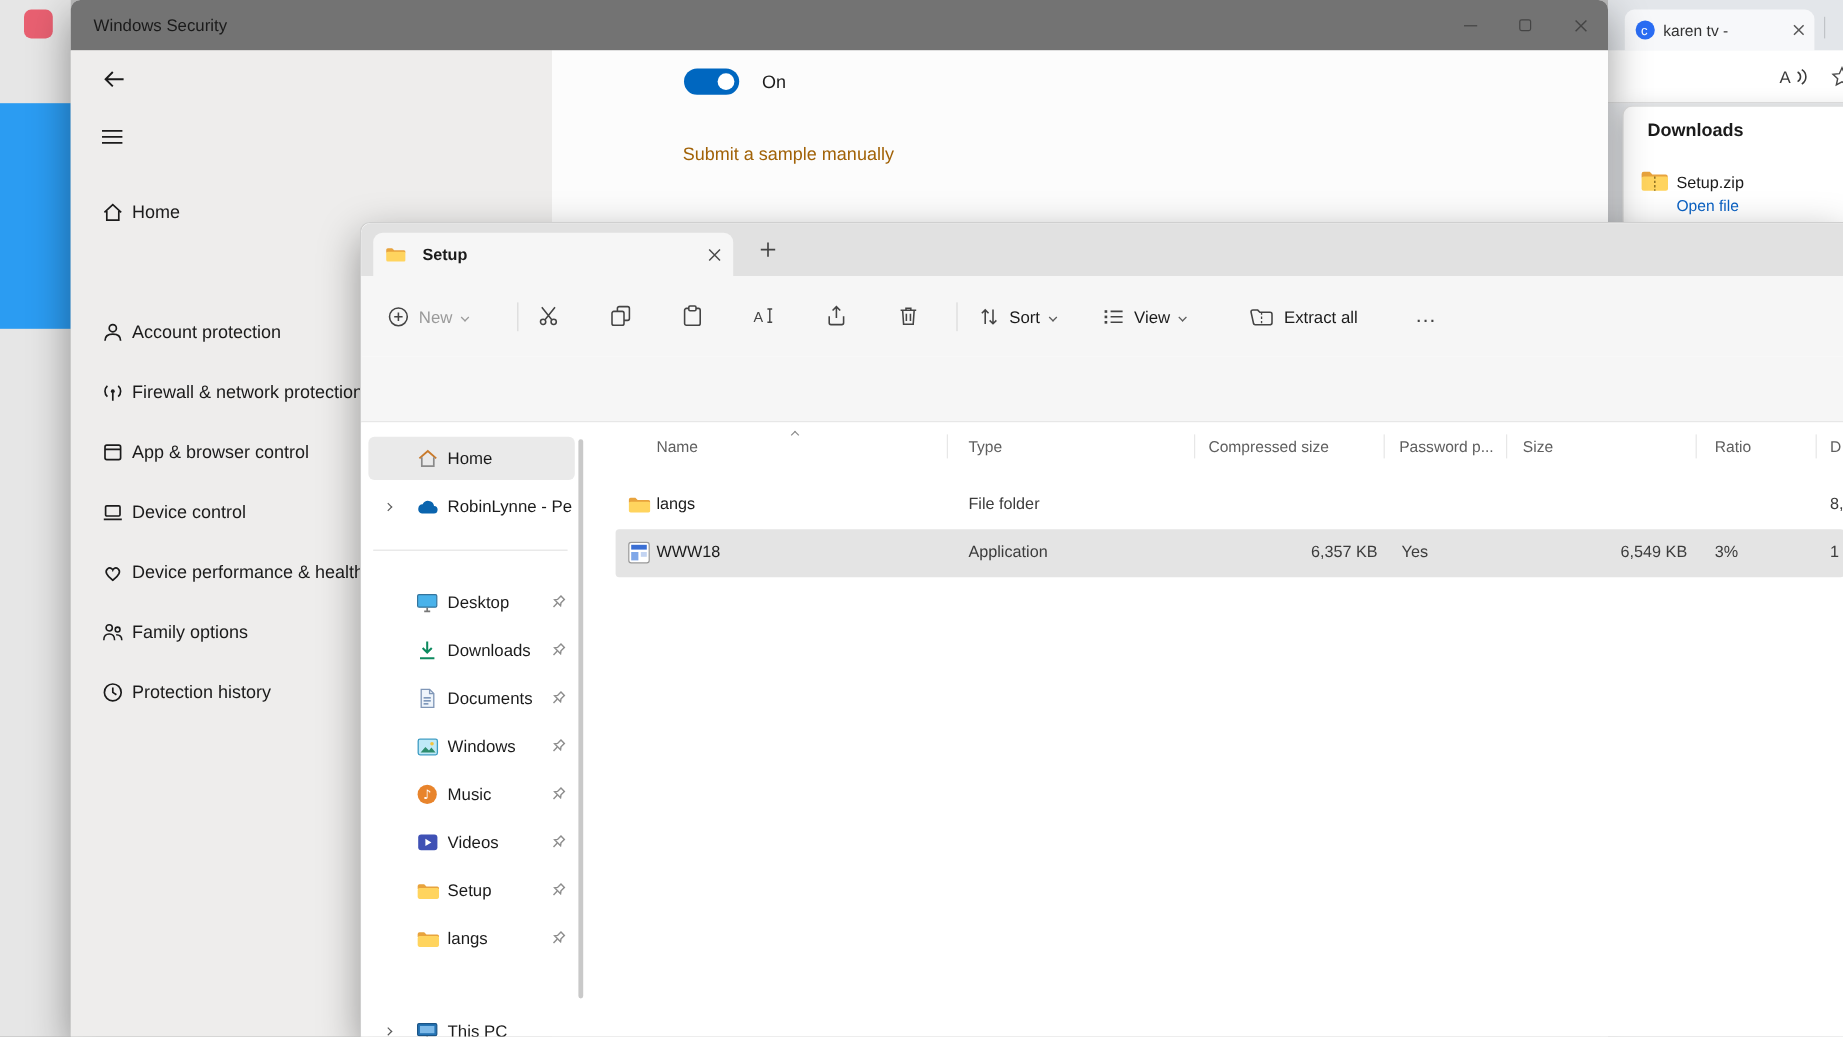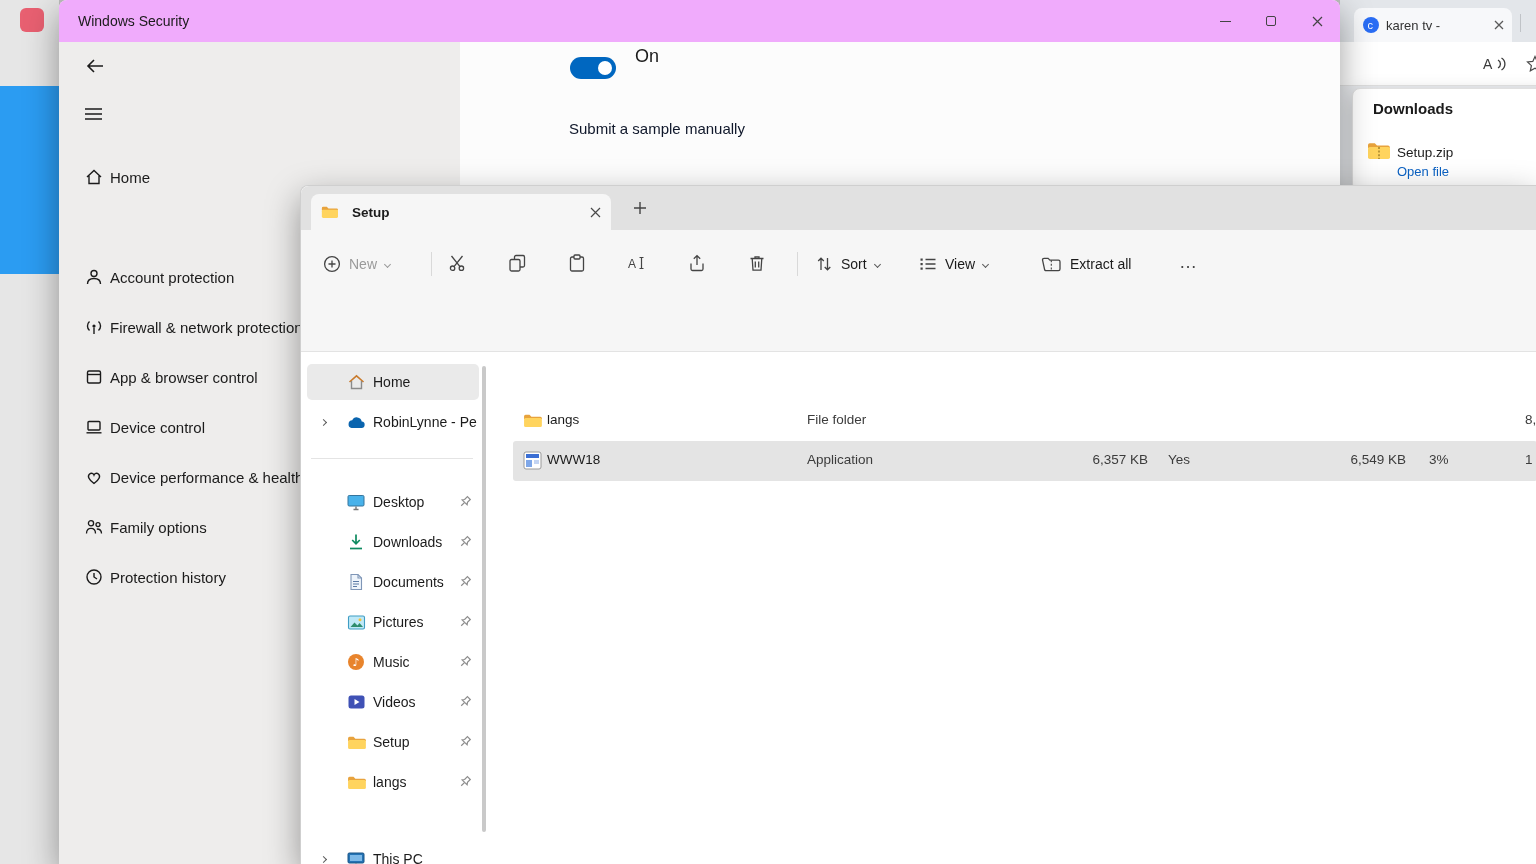--- a/index.html
+++ b/index.html
@@ -25,30 +25,30 @@
   #edge .tabstrip{position:absolute;left:0;top:0;width:196px;height:42px;background:#e3e6ea}
   #edge .tab{position:absolute;left:14px;top:8px;width:158px;height:34px;background:#f7f8fa;border-radius:8px 8px 0 0;display:flex;align-items:center;padding:0 8px;font-size:13px;color:#333}
   #edge .toolbar{position:absolute;left:0;top:42px;width:196px;height:44px;background:#fff;border-bottom:1px solid #e4e4e4}
   #dl-panel{position:absolute;left:12px;top:88px;width:210px;height:104px;background:#fff;border:1px solid #e0e0e0;border-radius:8px;box-shadow:0 6px 20px rgba(0,0,0,.22)}
   #dl-panel .title{position:absolute;left:20px;top:11px;font-size:15px;font-weight:bold;color:#1b1b1b}
   #dl-panel .fname{position:absolute;left:44px;top:56px;font-size:13.5px;color:#1b1b1b}
   #dl-panel .faction{position:absolute;left:44px;top:75px;font-size:13px;color:#0b62c4}
 
   
   #security{left:59px;top:0;width:1281px;height:864px;background:#fbfbfa;border-radius:8px 8px 0 0}
-  #security .titlebar{position:absolute;left:0;top:0;width:100%;height:42px;background:#f0abfc;border-radius:8px 8px 0 0}
+  #security .titlebar{position:absolute;left:0;top:0;width:100%;height:42px;background:#737373;border-radius:8px 8px 0 0}
   #security .title{position:absolute;left:19px;top:13px;font-size:14px;color:#1a1a1a}
   .wbtn{position:absolute;top:0;width:46px;height:42px;display:flex;align-items:center;justify-content:center}
   #security .sidebar{position:absolute;left:0;top:42px;width:401px;height:822px;background:#eeedec}
   .sec-item{position:absolute;left:25px;width:370px;height:50px;display:flex;align-items:center;gap:6px;font-size:15px;white-space:nowrap}
   .sec-ic{width:20px;height:20px}
   #security .content{position:absolute;left:401px;top:42px;width:880px;height:822px;background:#fcfcfc}
   .toggle{position:absolute;width:46px;height:22px;border-radius:11px;background:#0067c0}
   .toggle .knob{position:absolute;right:4px;top:4px;width:14px;height:14px;border-radius:50%;background:#fff}
-  .link{color:#0f172a;font-size:15px}
+  .link{color:#a16207;font-size:15px}
 
   
   #explorer{left:300px;top:185px;width:1236px;height:679px;background:#fff;border-radius:8px 0 0 0;border:1px solid #cfcfcf;border-right:none;border-bottom:none}
   #explorer .tabstrip{position:absolute;left:0;top:0;width:100%;height:44px;background:#e1e1e1;border-radius:8px 0 0 0}
   #explorer .tab{position:absolute;left:10px;top:8px;width:300px;height:36px;background:#f6f6f6;border-radius:8px 8px 0 0;display:flex;align-items:center;padding:0 10px;gap:10px}
   #explorer .tab .t-title{font-size:13.5px;font-weight:bold;color:#1b1b1b;flex:1;text-align:left;margin-left:4px}
   #explorer .toolbar{position:absolute;left:0;top:44px;width:100%;height:67px;background:#f6f6f6}
   .tb-btn{position:absolute;display:flex;align-items:center;gap:8px;height:38px;top:15px;font-size:14px;color:#1b1b1b}
   .tb-sep{position:absolute;top:22px;width:1px;height:24px;background:#d9d9d9}
   #explorer .addr{position:absolute;left:0;top:111px;width:100%;height:55px;background:#f6f6f6;border-bottom:1px solid #e3e3e3}
@@ -226,21 +226,21 @@
             </svg>
           </span>
         <span>Protection history</span>
       </div>
     </div>
 
     <div class="content">
       <div class="toggle" style="left:110px;top:15px">
           <div class="knob"></div>
         </div>
-      <div class="abs" style="left:175px;top:4px;font-size:18px">On</div>
+      <div class="abs" style="left:175px;top:18px;font-size:15px">On</div>
       <div class="abs link" style="left:109px;top:78px">Submit a sample manually</div>
     </div>
   </div>
 
   <div class="abs shadow" id="explorer">
 
     <div class="tabstrip">
       <div class="tab">
         <span class="icn">
           <svg width="17" height="14" viewBox="0 0 20 16">
@@ -470,21 +470,21 @@
           </span>
       </div>
       <div class="nav-item" style="top:252px">
         <span class="icn nav-ic">
           <svg width="19" height="17">
               <rect x="1.5" y="2" width="16" height="13" rx="1.5" fill="#bfe9f7" stroke="#3f9dc4" stroke-width="1.1"></rect>
               <path d="M3.5 13 l4-4.5 3 3 2-2.5 3.5 4 z" fill="#2e8d6e"></path>
               <circle cx="13" cy="5.8" r="1.5" fill="#f3c33c"></circle>
             </svg>
         </span>
-        <span class="lbl">Pictures</span>
+        <span class="lbl">Windows</span>
         <span class="icn pin">
             <svg width="14" height="14">
               <g transform="rotate(45 7 7)" stroke="#8d8d8d" fill="none" stroke-width="1.2">
                 <path d="M5 1.5 h4 v4 l1.5 2 h-7 l1.5-2 z"></path>
                 <path d="M7 7.8 v4.5"></path>
               </g>
             </svg>
           </span>
       </div>
       <div class="nav-item" style="top:292px">
@@ -562,20 +562,36 @@
               <rect x="2" y="2" width="16" height="10" rx="1.2" fill="#2574b5" stroke="#1b5486" stroke-width="1"></rect>
               <rect x="4" y="4" width="12" height="6" fill="#7db9e8"></rect>
               <path d="M7.5 15.5 h5 M10 12.5 v3" stroke="#777" stroke-width="1.4"></path>
             </svg>
         </span>
         <span class="lbl">This PC</span>
       </div>
 
       <div class="abs" style="left:181px;top:14px;width:4px;height:466px;border-radius:2px;background:#c9c9c9"></div>
 
+      <div class="abs" style="left:0;top:0;width:1236px;height:40px">
+        <span class="chev sm u abs" style="left:359px;top:8px;border-color:#8a8a8a"></span>
+        <span class="col-h" style="left:246px">Name</span>
+        <span class="col-h" style="left:506px">Type</span>
+        <span class="col-h" style="left:706px">Compressed size</span>
+        <span class="col-h" style="left:865px">Password p...</span>
+        <span class="col-h" style="left:968px">Size</span>
+        <span class="col-h" style="left:1128px">Ratio</span>
+        <span class="col-h" style="left:1224px">D</span>
+        <span class="hsep" style="left:488px"></span>
+        <span class="hsep" style="left:694px"></span>
+        <span class="hsep" style="left:852px"></span>
+        <span class="hsep" style="left:954px"></span>
+        <span class="hsep" style="left:1112px"></span>
+        <span class="hsep" style="left:1212px"></span>
+      </div>
 
       <div class="frow" style="top:49px">
         <span class="icn file-ic">
           <svg width="19" height="15" viewBox="0 0 20 16">
               <path fill="#e8a33d" d="M1 3.5 q0-1.6 1.6-1.6 h4.2 l2 2 h9.6 q1.6 0 1.6 1.6 v.8 H1 z"></path>
               <rect x="1" y="5.4" width="19" height="9.6" rx="1.6" fill="#ffd45e"></rect>
             </svg>
         </span>
         <span class="fcell name" style="left:246px">langs</span>
         <span class="fcell" style="left:506px">File folder</span>

